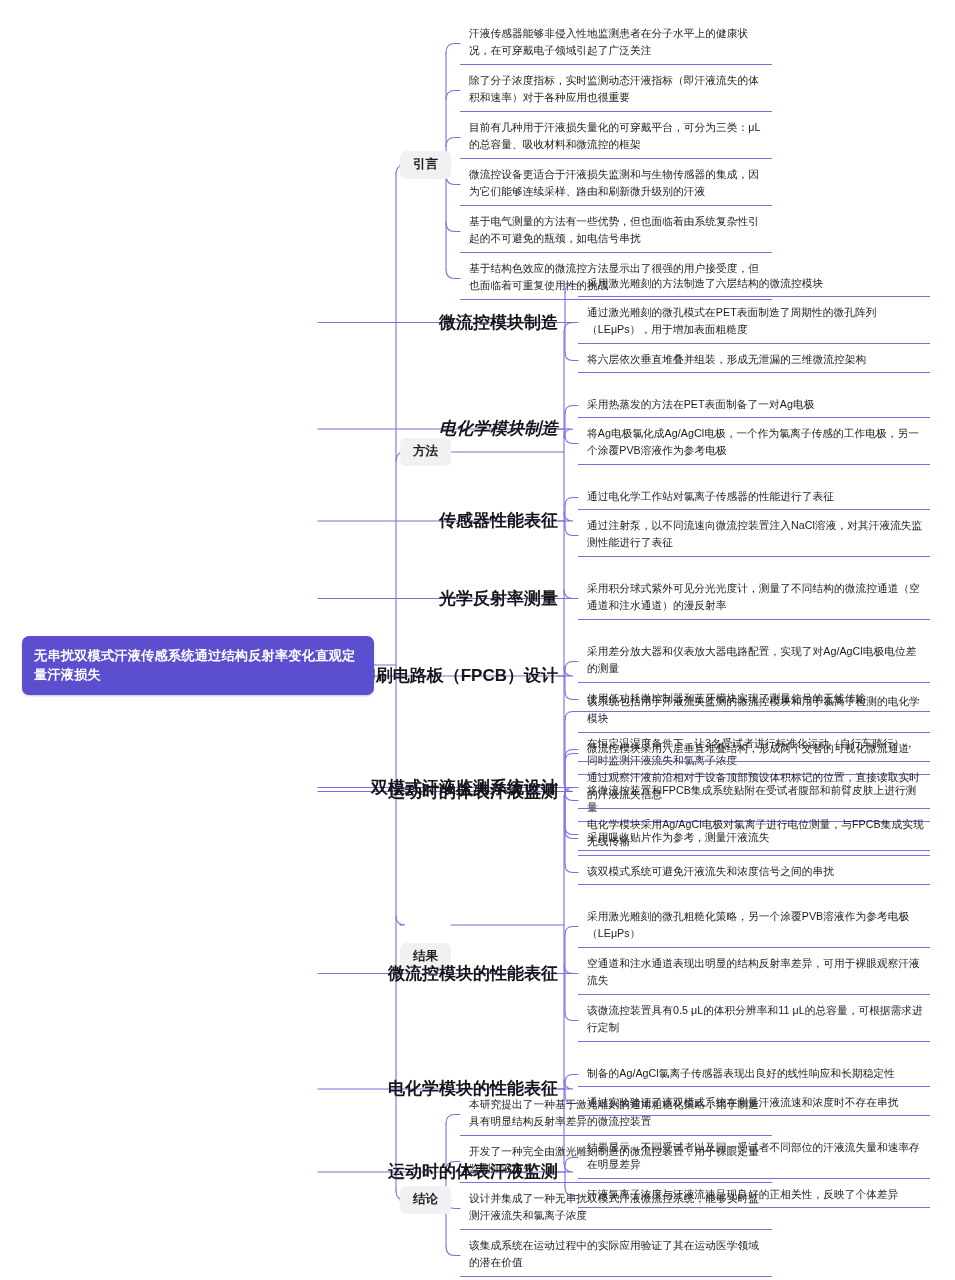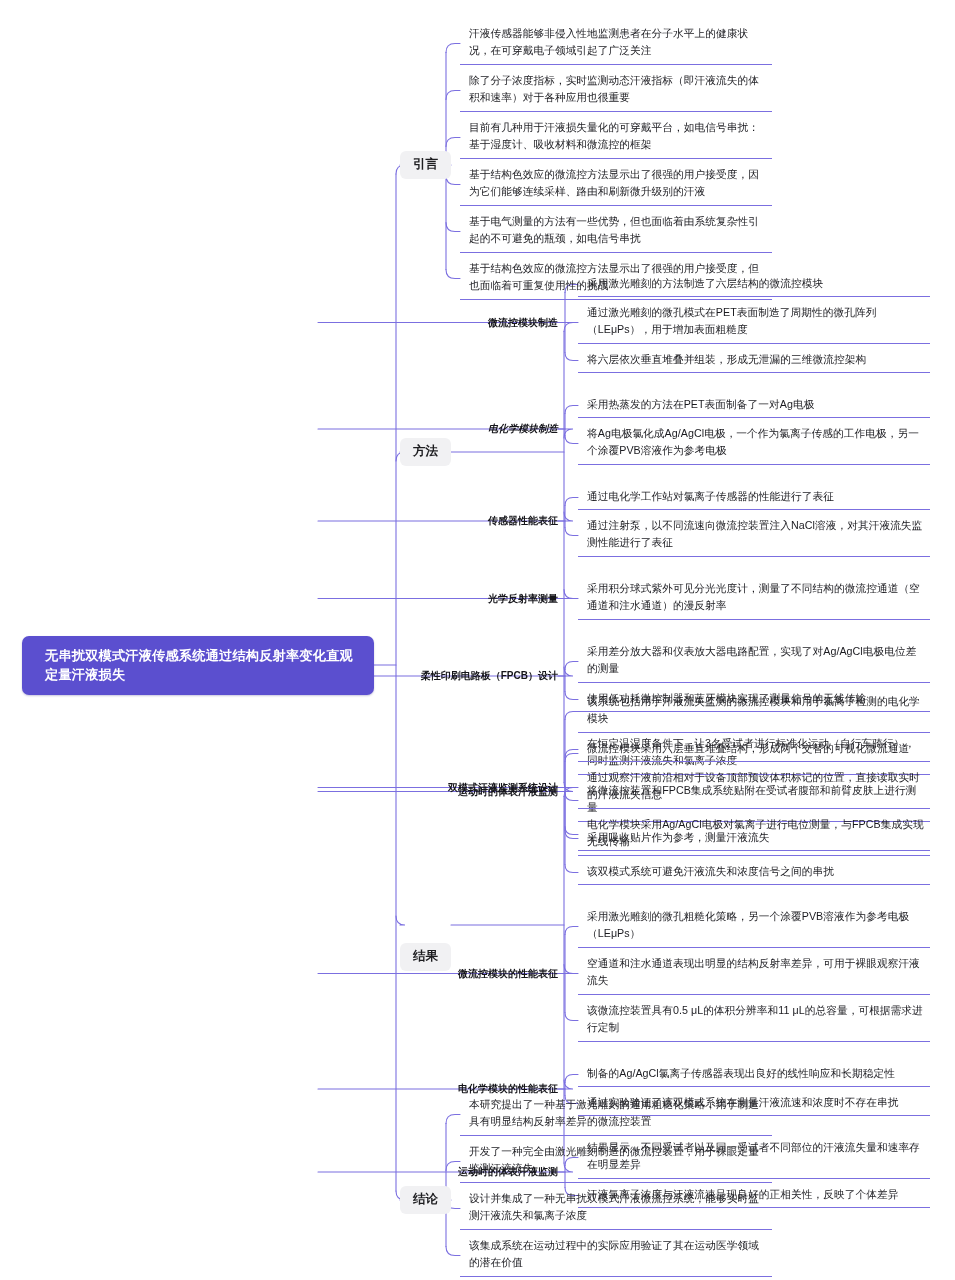--- a/index.html
+++ b/index.html
@@ -22,21 +22,21 @@
     width: 955px; height: 1280px;
     pointer-events: none;
   }
   .node { position: absolute; }
 
   
   .root {
     background: #5b4fcf;
     color: #ffffff;
     border-radius: 7px;
-    padding: 10px 13px 11px 23px;
+    padding: 10px 13px 11px 12px;
     font-size: 13.2px;
     font-weight: 700;
     line-height: 1.45;
     letter-spacing: .2px;
     box-shadow: 0 1px 2px rgba(40,30,120,.25);
   }
 
   
   .branch {
     background: #f1f1f3;
@@ -45,21 +45,21 @@
     padding: 6px 13px 7px 13px;
     font-size: 12.6px;
     font-weight: 700;
     white-space: nowrap;
     line-height: 1.2;
   }
 
   
   .sub {
     color: #15151a;
-    font-size: 10px;
+    font-size: 17px;
     font-weight: 700;
     white-space: nowrap;
     line-height: 1.25;
     text-align: right;
     transform: translateY(-50%);
   }
 
   
   .leaf {
     color: #1b1b20;
@@ -152,22 +152,22 @@
       <path d="M565 1095.5 Q565 1103.5 573 1103.5 H578" fill="none" stroke="#7b6fe0" stroke-width="1.1" stroke-linecap="round"></path>
       <path d="M558 1172 H565" fill="none" stroke="#7b6fe0" stroke-width="1.1" stroke-linecap="round"></path>
       <path d="M565 1165.5 V1187.5" fill="none" stroke="#7b6fe0" stroke-width="1.1" stroke-linecap="round"></path>
       <path d="M565 1165.5 Q565 1157.5 573 1157.5 H578" fill="none" stroke="#7b6fe0" stroke-width="1.1" stroke-linecap="round"></path>
       <path d="M565 1187.5 Q565 1195.5 573 1195.5 H578" fill="none" stroke="#7b6fe0" stroke-width="1.1" stroke-linecap="round"></path>
     </svg>
   <div id="nodes">
       <div class="node branch" style="left: 400px; top: 151px;">引言</div>
       <div class="node leaf" style="left: 460px; top: 22px; width: 312px;">汗液传感器能够非侵入性地监测患者在分子水平上的健康状况，在可穿戴电子领域引起了广泛关注</div>
       <div class="node leaf" style="left: 460px; top: 69px; width: 312px;">除了分子浓度指标，实时监测动态汗液指标（即汗液流失的体积和速率）对于各种应用也很重要</div>
-      <div class="node leaf" style="left: 460px; top: 116px; width: 312px;">目前有几种用于汗液损失量化的可穿戴平台，如电信号串扰：基于湿度计、吸收材料和微流控的框架</div>
-      <div class="node leaf" style="left: 460px; top: 163px; width: 312px;">基于结构色效应的微流控方法显示出了很强的用户接受度，因为它们能够连续采样、路由和刷新微升级别的汗液</div>
+      <div class="node leaf" style="left: 460px; top: 116px; width: 312px;">目前有几种用于汗液损失量化的可穿戴平台，可分为三类：μL的总容量、吸收材料和微流控的框架</div>
+      <div class="node leaf" style="left: 460px; top: 163px; width: 312px;">微流控设备更适合于汗液损失监测和与生物传感器的集成，因为它们能够连续采样、路由和刷新微升级别的汗液</div>
       <div class="node leaf" style="left: 460px; top: 210px; width: 312px;">基于电气测量的方法有一些优势，但也面临着由系统复杂性引起的不可避免的瓶颈，如电信号串扰</div>
       <div class="node leaf" style="left: 460px; top: 257px; width: 312px;">基于结构色效应的微流控方法显示出了很强的用户接受度，但也面临着可重复使用性的挑战</div>
       <div class="node branch" style="left: 400px; top: 438px;">方法</div>
       <div class="node leaf" style="left: 578px; top: 272px; width: 352px;">采用激光雕刻的方法制造了六层结构的微流控模块</div>
       <div class="node leaf" style="left: 578px; top: 301px; width: 352px;">通过激光雕刻的微孔模式在PET表面制造了周期性的微孔阵列（LEμPs），用于增加表面粗糙度</div>
       <div class="node leaf" style="left: 578px; top: 348px; width: 352px;">将六层依次垂直堆叠并组装，形成无泄漏的三维微流控架构</div>
       <div class="node sub" style="width: 240px; left: 318px; top: 322.5px;">微流控模块制造</div>
       <div class="node leaf" style="left: 578px; top: 393px; width: 352px;">采用热蒸发的方法在PET表面制备了一对Ag电极</div>
       <div class="node leaf" style="left: 578px; top: 422px; width: 352px;">将Ag电极氯化成Ag/AgCl电极，一个作为氯离子传感的工作电极，另一个涂覆PVB溶液作为参考电极</div>
       <div class="node sub" style="width: 240px; left: 318px; top: 429px; font-style: italic;">电化学模块制造</div>

